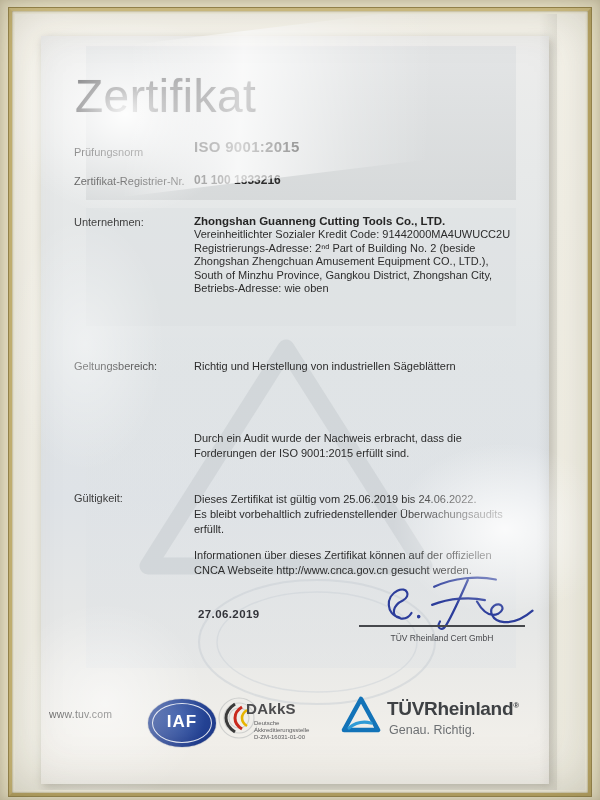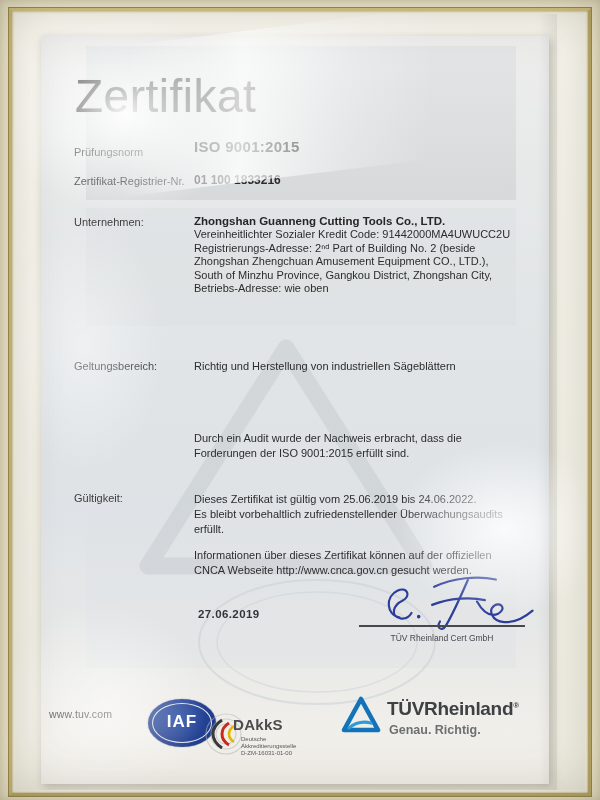--- a/index.html
+++ b/index.html
@@ -58,27 +58,27 @@
   .sig-line{position:absolute;left:0;top:53px;width:166px;height:1.5px;background:#46484c;}
   .issuer{position:absolute;left:303px;top:597px;width:196px;text-align:center;
           font-size:8.5px;line-height:10.5px;color:#46474b;white-space:nowrap;}
   
   .website{left:8px;top:672px;font-size:10.5px;color:#3b3b3b;letter-spacing:.2px;}
   .iaf{position:absolute;left:107px;top:663px;width:68px;height:48px;border-radius:50%;
        background:radial-gradient(ellipse at 45% 40%,#2d51a5 0%,#203c8c 70%,#16306f 100%);
        box-shadow:0 0 1px #1c2c60;}
   .iaf .ring{position:absolute;left:4px;top:4px;right:4px;bottom:4px;border:1px solid rgba(255,255,255,.85);border-radius:50%;}
   .iaf .txt{position:absolute;width:100%;top:13px;text-align:center;color:#fff;font-weight:bold;font-size:17px;letter-spacing:1px;}
-  .dakks{position:absolute;left:163px;top:656px;width:130px;height:60px;margin-top:16px;}
+  .dakks{position:absolute;left:176px;top:656px;width:130px;height:60px;}
   .dakks .word{position:absolute;left:29px;top:8px;font-size:15px;font-weight:bold;color:#4c4c4e;letter-spacing:.3px;}
   .dakks .sub{position:absolute;left:37px;top:28px;font-size:6px;line-height:7.2px;color:#5a5a5c;}
   .tuvlogo{position:absolute;left:300px;top:660px;width:40px;height:38px;}
   .brand{position:absolute;left:346px;top:662px;font-size:19px;font-weight:bold;color:#3e4144;letter-spacing:-.3px;}
   .brand sup{font-size:8px;}
-  .slogan{position:absolute;left:348px;top:687px;font-size:12.5px;font-weight:bold;color:#6d7073;}
+  .slogan{position:absolute;left:348px;top:687px;font-size:12.5px;font-weight:normal;color:#6d7073;}
   
   .glare{position:absolute;pointer-events:none;}
   .g1{left:-60px;top:-40px;width:340px;height:280px;
       background:radial-gradient(closest-side,rgba(255,255,255,.95),rgba(255,255,255,0) 72%);}
   .g2{left:-20px;top:10px;width:620px;height:150px;transform:rotate(-7deg);
       background:linear-gradient(100deg,rgba(255,255,255,0) 22%,rgba(255,255,255,.8) 40%,rgba(255,255,255,.25) 58%,rgba(255,255,255,0) 70%);}
   .g3{left:340px;top:400px;width:300px;height:230px;
       background:radial-gradient(closest-side,rgba(255,255,255,.85),rgba(255,255,255,0) 75%);}
   .g4{left:-30px;top:170px;width:200px;height:320px;
       background:radial-gradient(closest-side,rgba(255,255,255,.45),rgba(255,255,255,0) 80%);}

